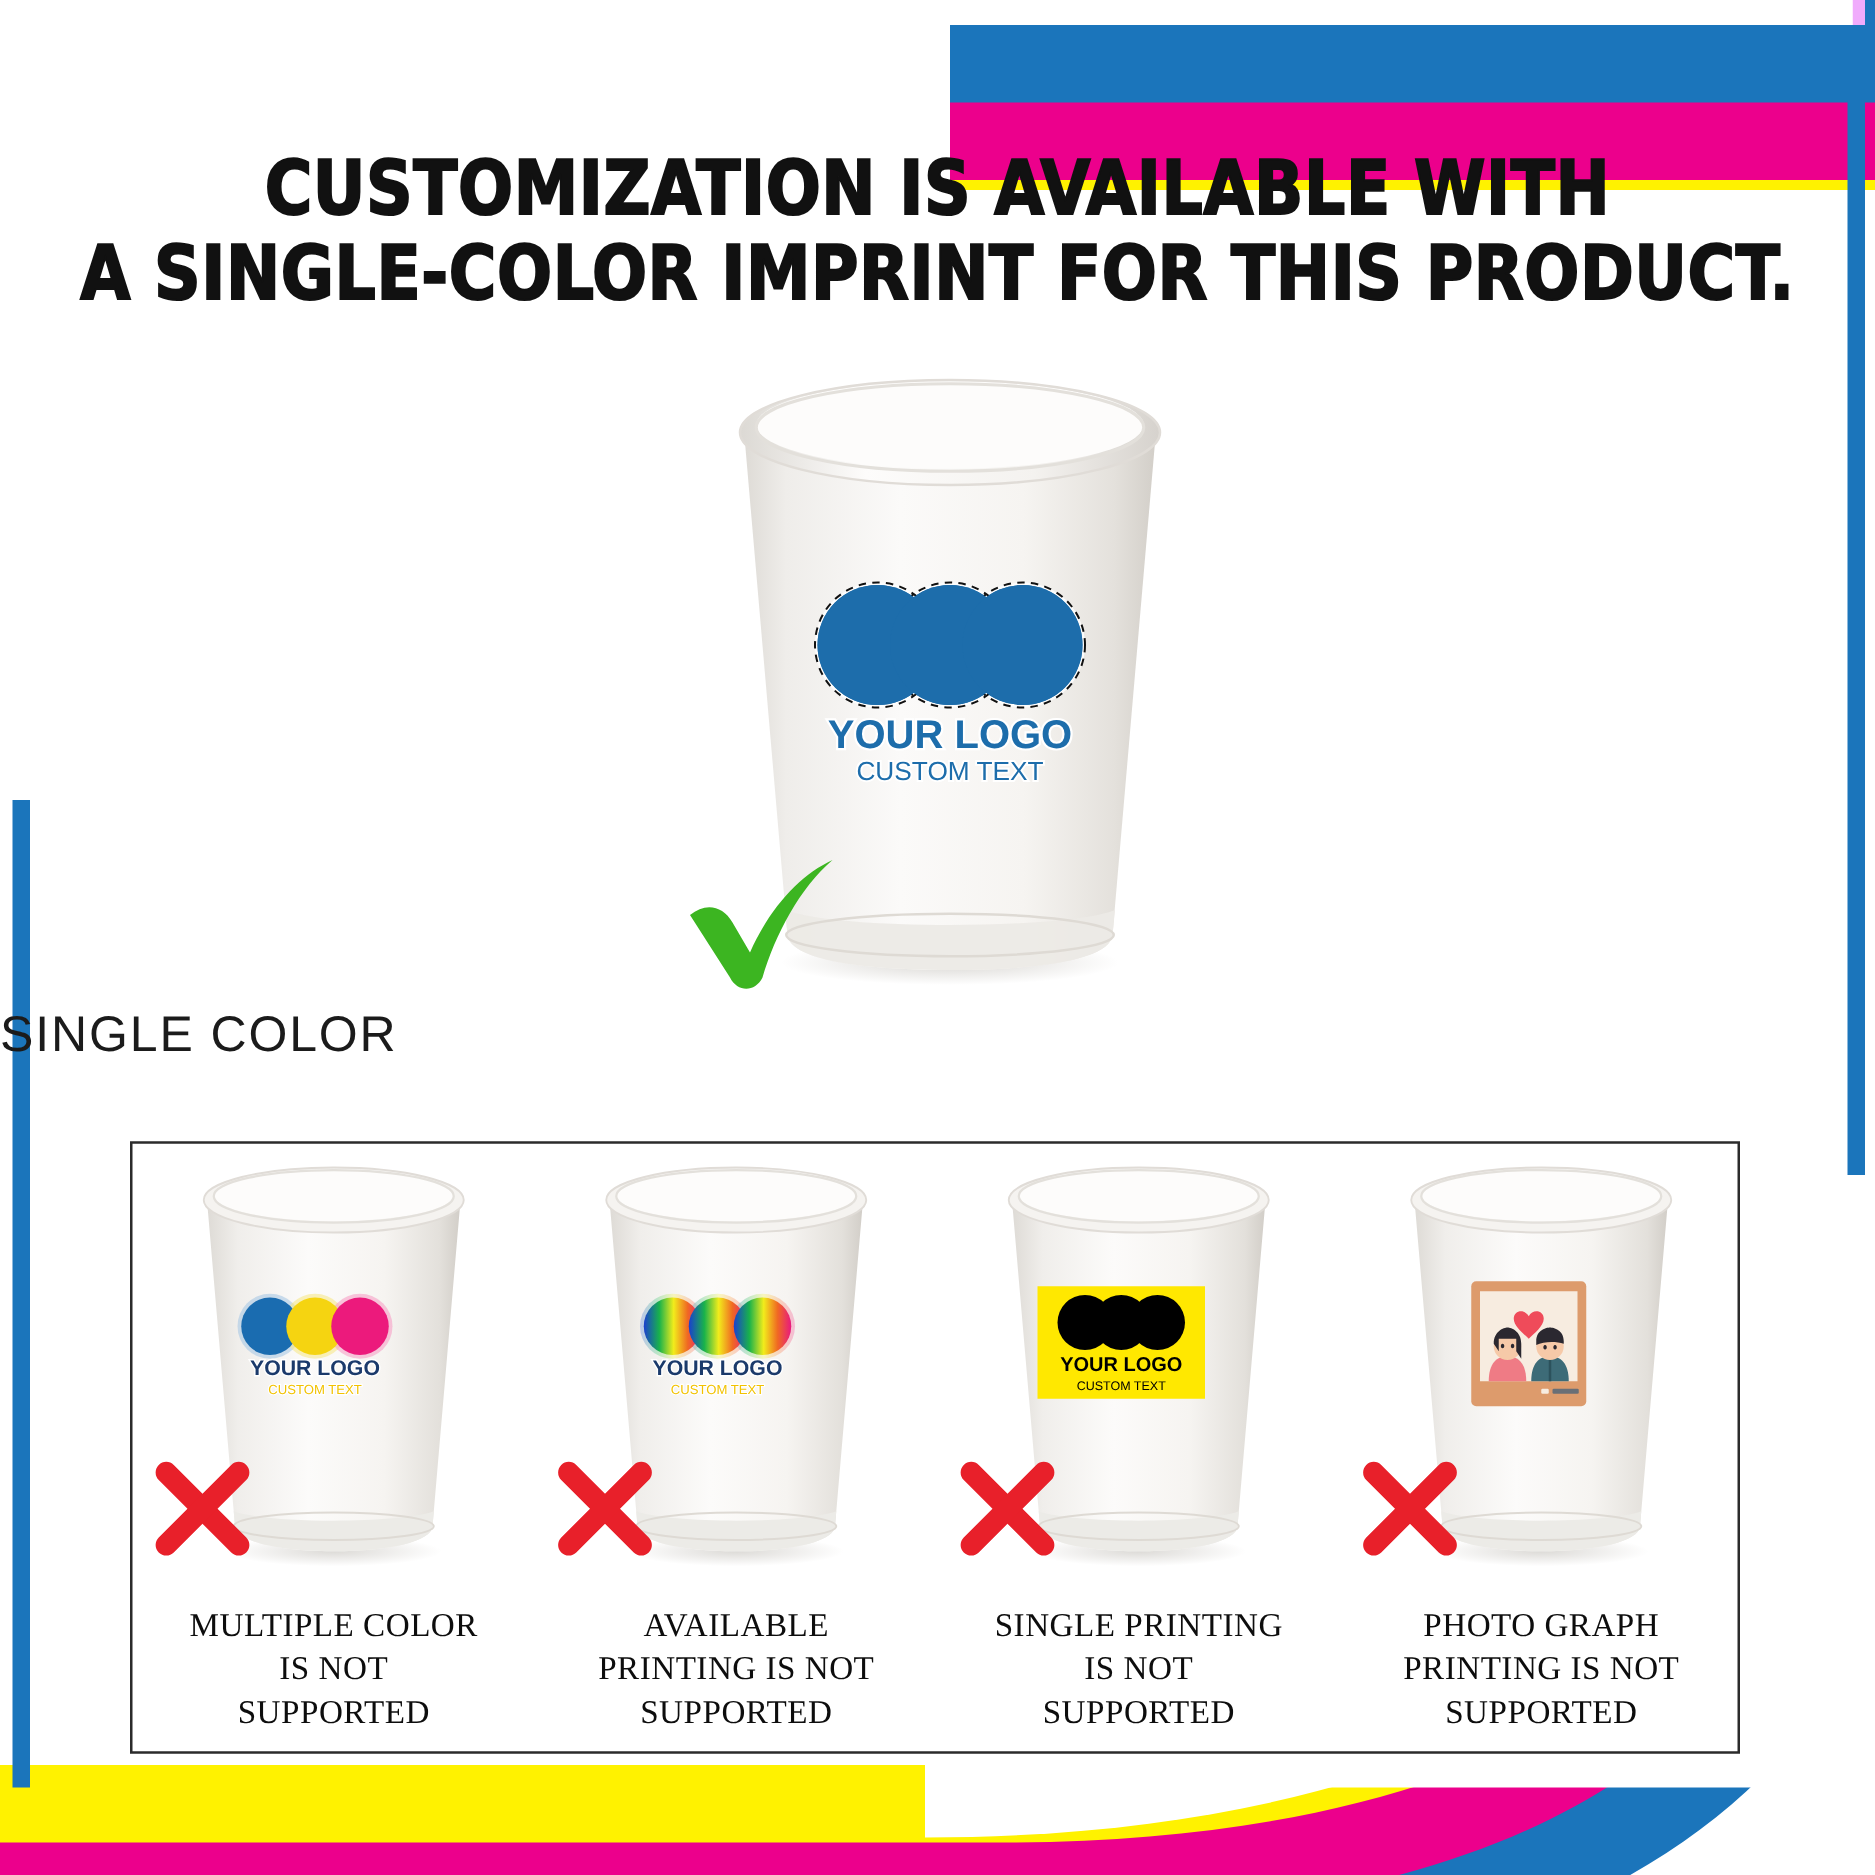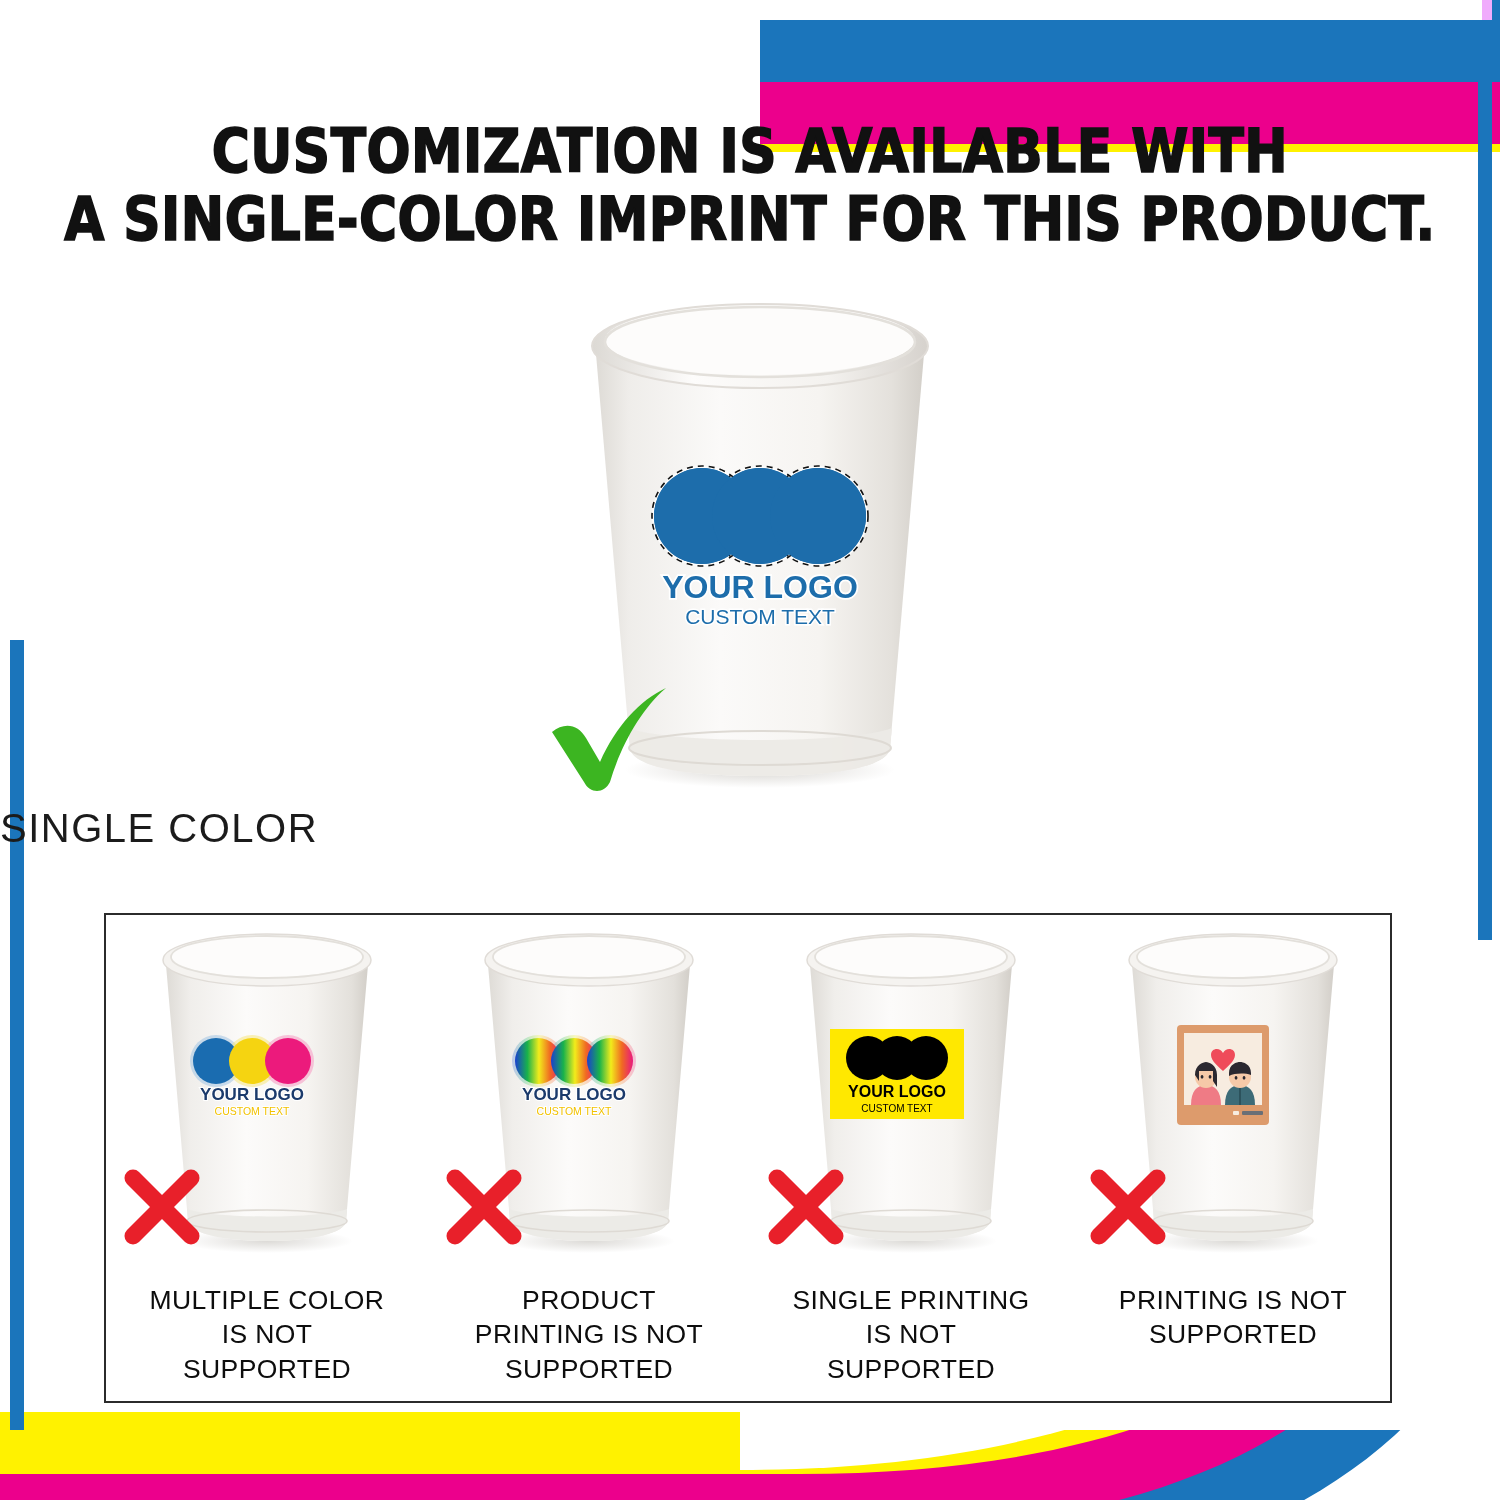--- a/index.html
+++ b/index.html
@@ -58,21 +58,21 @@
   }
   .cell-caption{
     position:absolute;
     left:0;right:0;top:368px;
     text-align:center;
     font-size:26.5px;
     line-height:1.3;
     letter-spacing:0.4px;
     color:#0d0d0d;
   }
-  .cell-caption .ln{display:block;white-space:nowrap;}
+  .cell-caption .ln{display:block;white-space:nowrap;font-family:Liberation Serif, serif;}
 
   .xmark{position:absolute;left:14px;top:250px;width:84px;height:84px;}
   .xmark svg{display:block;}
 </style>
 </head>
 <body>
 
 <div id="page">
 
   <div class="border-layer">
@@ -297,21 +297,21 @@
       </div>
       <div class="xmark">
         <svg viewBox="0 0 84 84">
             <g stroke="#e8202a" stroke-width="17" stroke-linecap="round">
           <line x1="13" y1="13" x2="71" y2="71"></line>
               <line x1="71" y1="13" x2="13" y2="71"></line>
         </g>
           </svg>
       </div>
       <div class="cell-caption">
-        <span class="ln">PRODUCT</span>
+        <span class="ln">AVAILABLE</span>
         <span class="ln">PRINTING IS NOT</span>
         <span class="ln">SUPPORTED</span>
       </div>
     </div>
 
     <div class="cell" style="left:644px;width:322px;">
       <div style="position:absolute;left:28px;top:14px;width:266px;height:330px;">
         <svg viewBox="0 0 266 330">
           <ellipse cx="133" cy="312" rx="86" ry="12" fill="url(#sh1)"></ellipse>
           <path d="M 32,36 L 54,292 C 55,304 88,312 133,312 C 178,312 211,304 212,292 L 234,36 Z" fill="url(#bodyG1)"></path>
@@ -385,20 +385,21 @@
       </div>
       <div class="xmark">
         <svg viewBox="0 0 84 84">
             <g stroke="#e8202a" stroke-width="17" stroke-linecap="round">
           <line x1="13" y1="13" x2="71" y2="71"></line>
               <line x1="71" y1="13" x2="13" y2="71"></line>
         </g>
           </svg>
       </div>
       <div class="cell-caption">
+        <span class="ln">PHOTO GRAPH</span>
         <span class="ln">PRINTING IS NOT</span>
         <span class="ln">SUPPORTED</span>
       </div>
     </div>
 
   </div>
 
 </div>
 
 </body></html>

